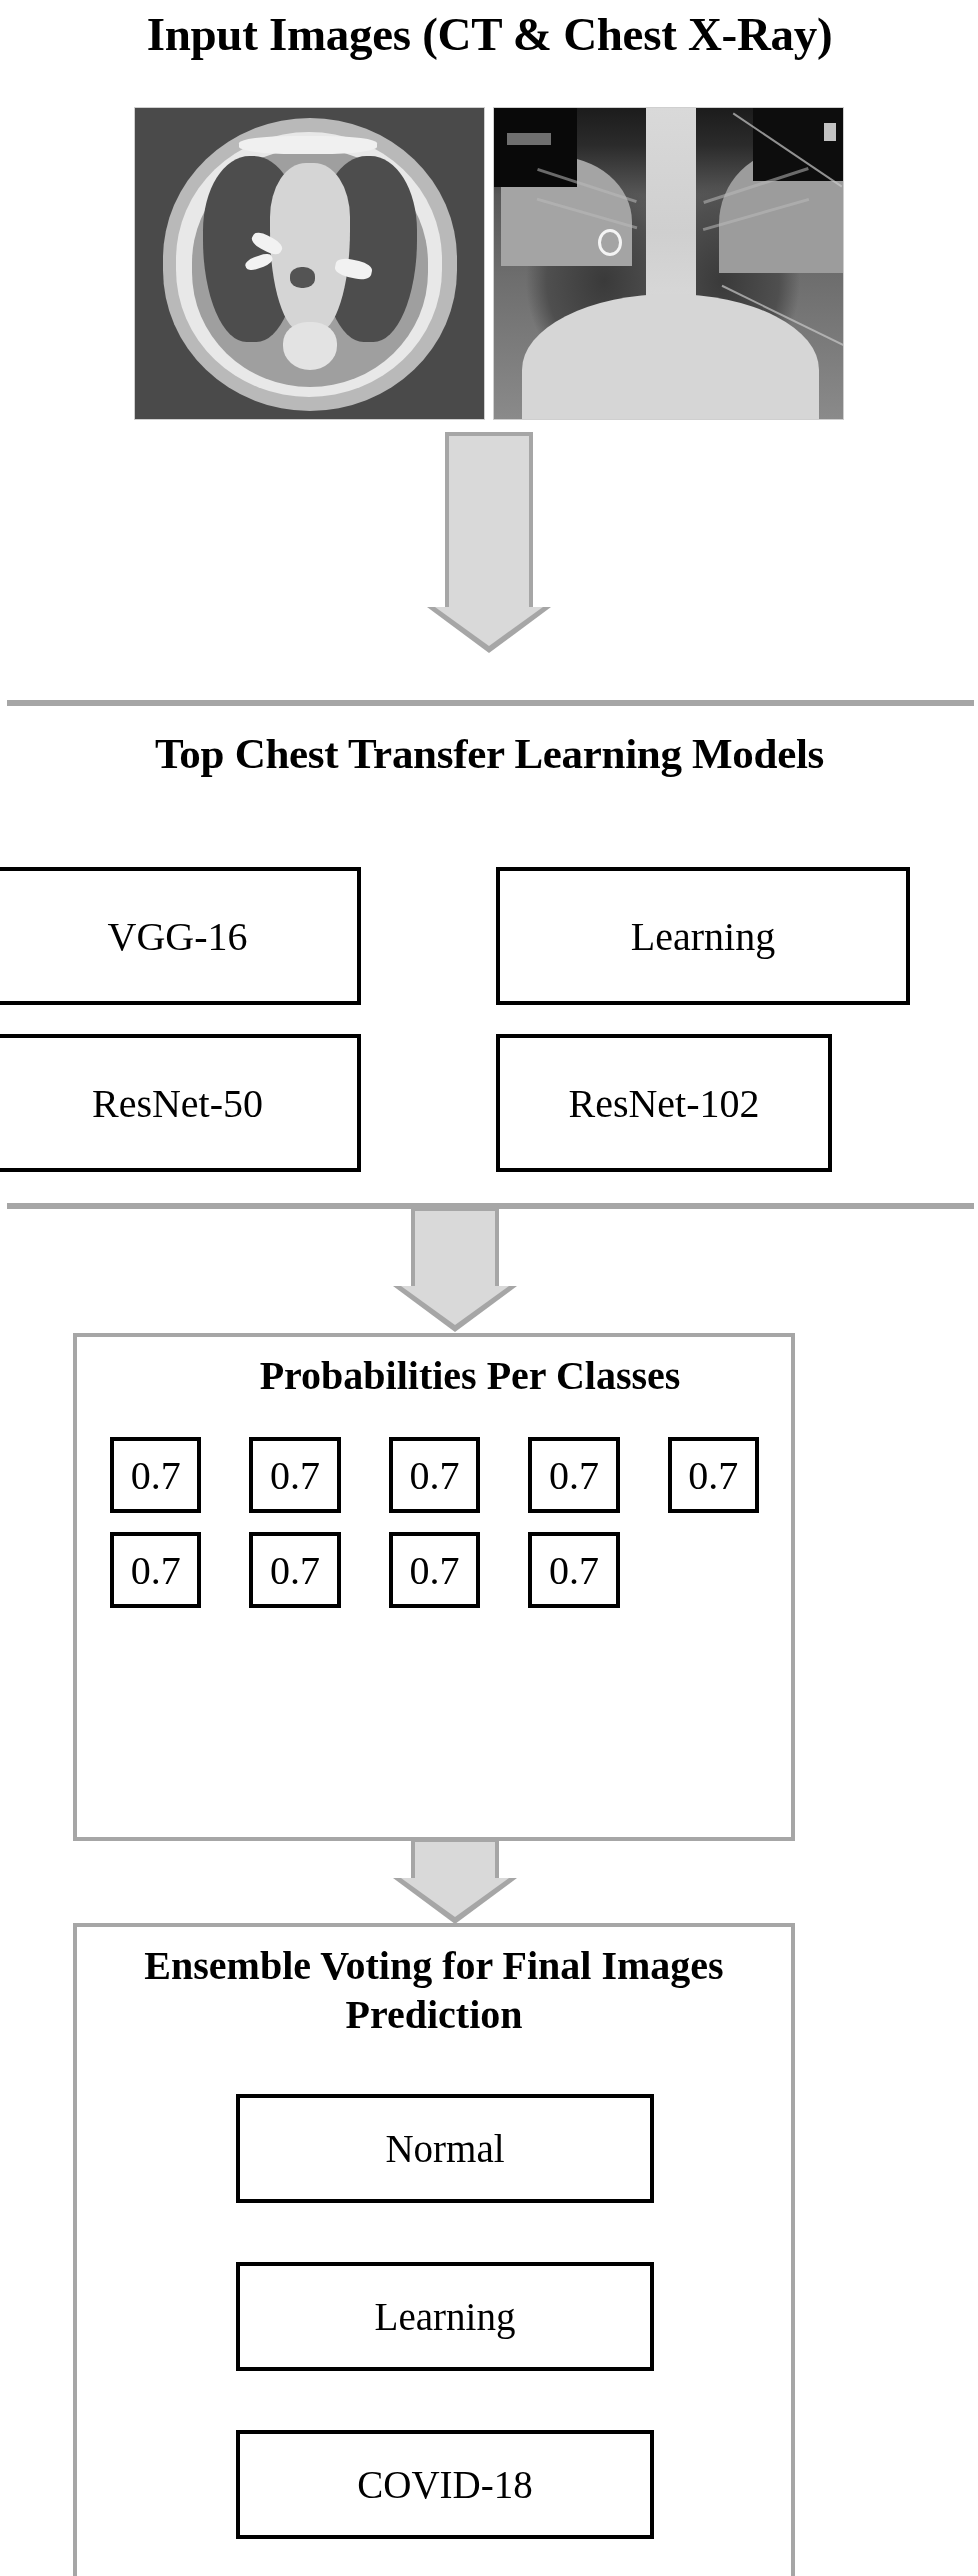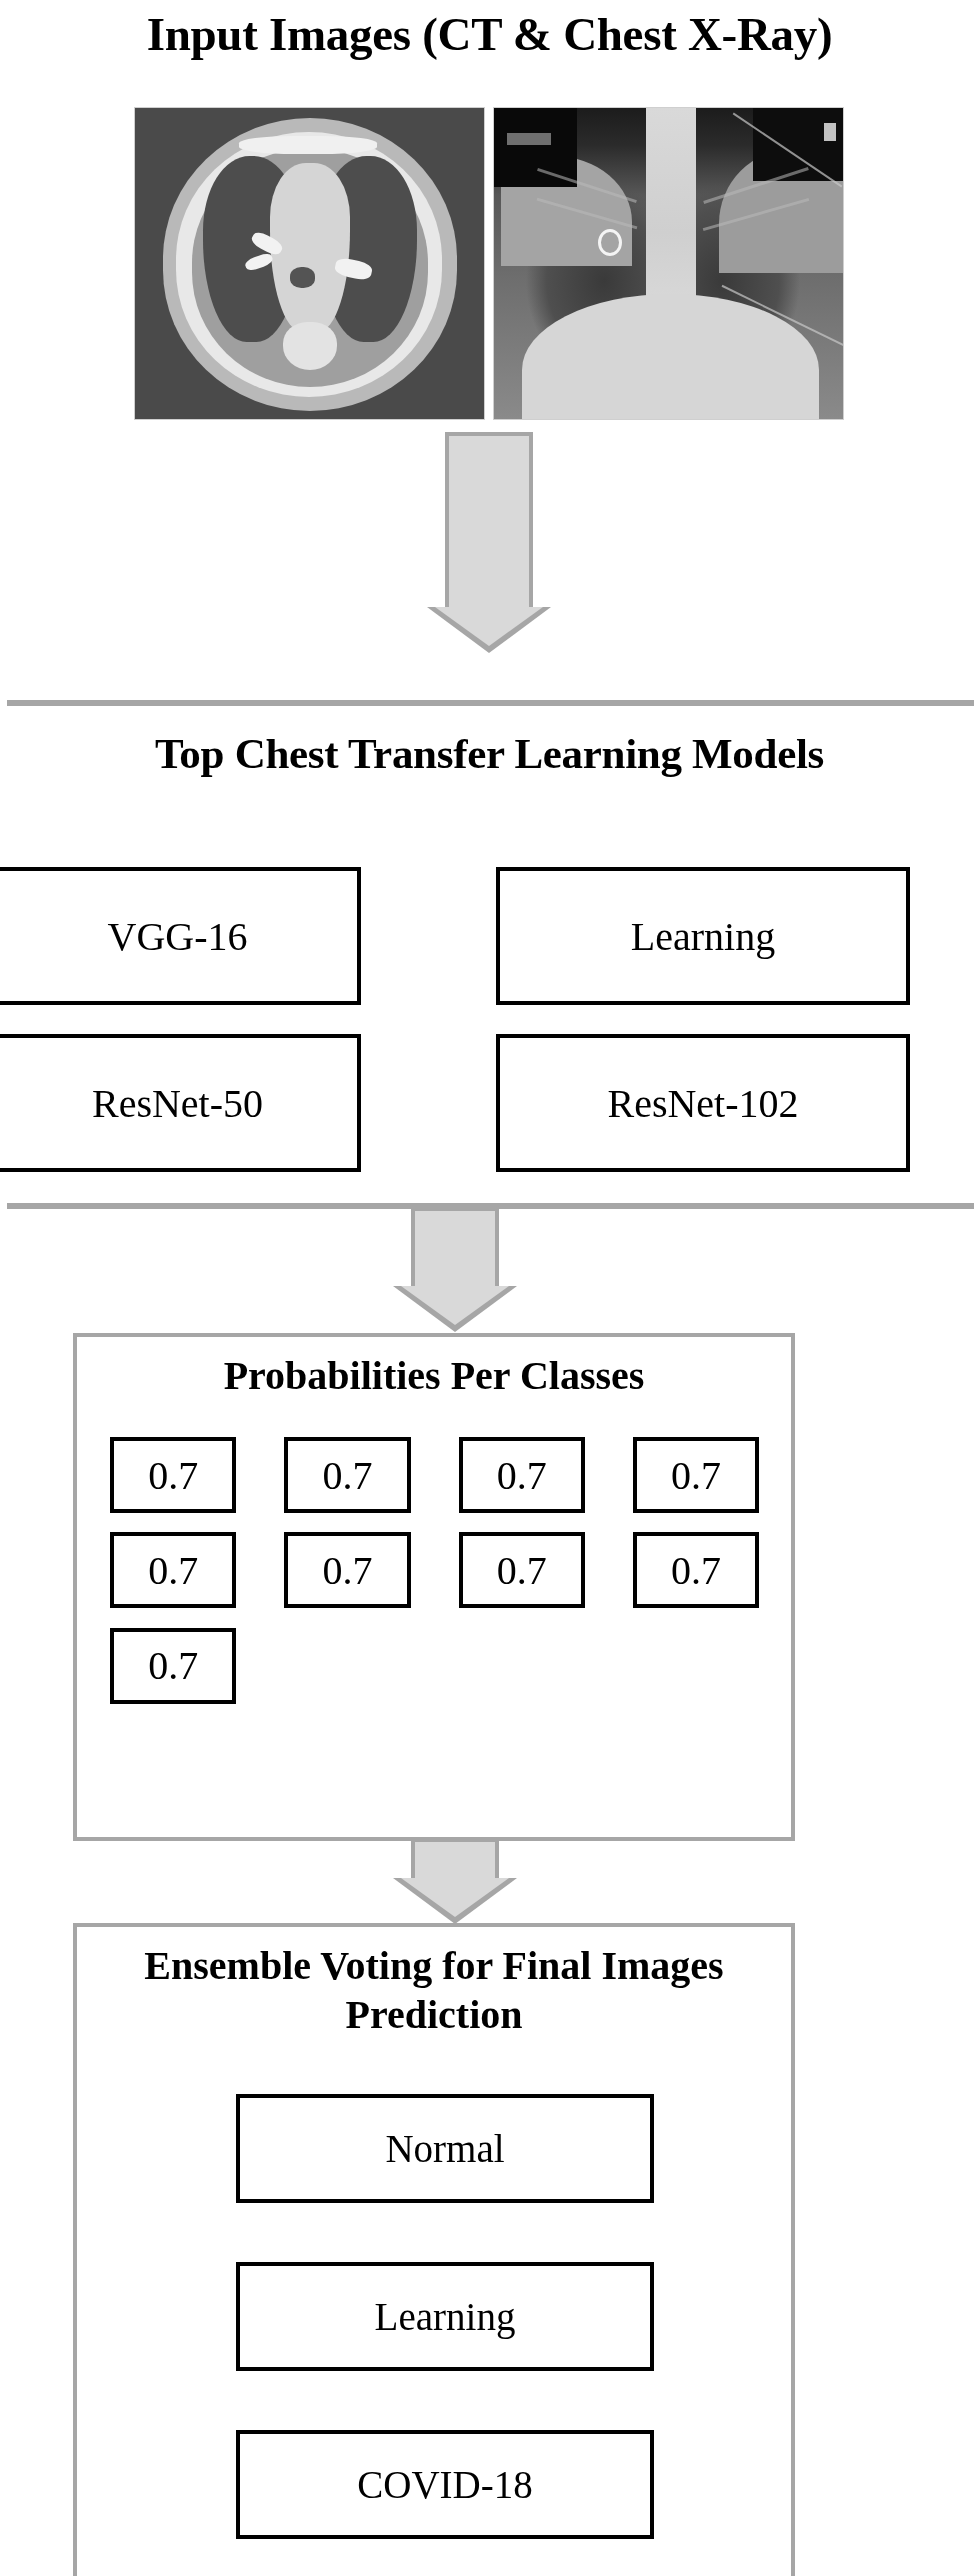--- a/index.html
+++ b/index.html
@@ -184,45 +184,46 @@
     display: flex;
     align-items: center;
     justify-content: center;
     font-size: 40px;
     color: #000;
     white-space: nowrap;
   }
   #model-vgg16    { left: -5.5px;  top: 867px; width: 366px; height: 138px; }
   #model-densenet { left: 496px; top: 867px; width: 414px; height: 138px; }
   #model-resnet50 { left: -5.5px;  top: 1034px; width: 366px; height: 138px; }
-  #model-resnet102{ left: 496px; top: 1034px; width: 414px; height: 138px; }
+  #model-resnet102{ left: 496px; top: 1034px; width: 336px; height: 138px; }
 
   
   #probabilities-panel {
     position: absolute;
     left: 73px; top: 1333px;
     width: 722px; height: 508px;
     box-sizing: border-box;
     border: 4.8px solid #a6a6a6;
     background: #ffffff;
   }
   #probabilities-title {
     position: absolute;
     left: 0; top: 15px; width: 100%;
     text-align: center;
     font-size: 40px;
     font-weight: bold;
     white-space: nowrap;
+    padding-left: 36px;
   }
   #prob-grid {
     position: absolute;
     left: 33px; top: 100px;
     width: 649px;
     display: grid;
-    grid-template-columns: repeat(4, 1fr);
+    grid-template-columns: repeat(5, 1fr);
     row-gap: 19.3px;
     column-gap: 48px;
   }
   .prob-cell {
     box-sizing: border-box;
     height: 76px;
     border: 4.1px solid #000000;
     background: #ffffff;
     display: flex;
     align-items: center;

